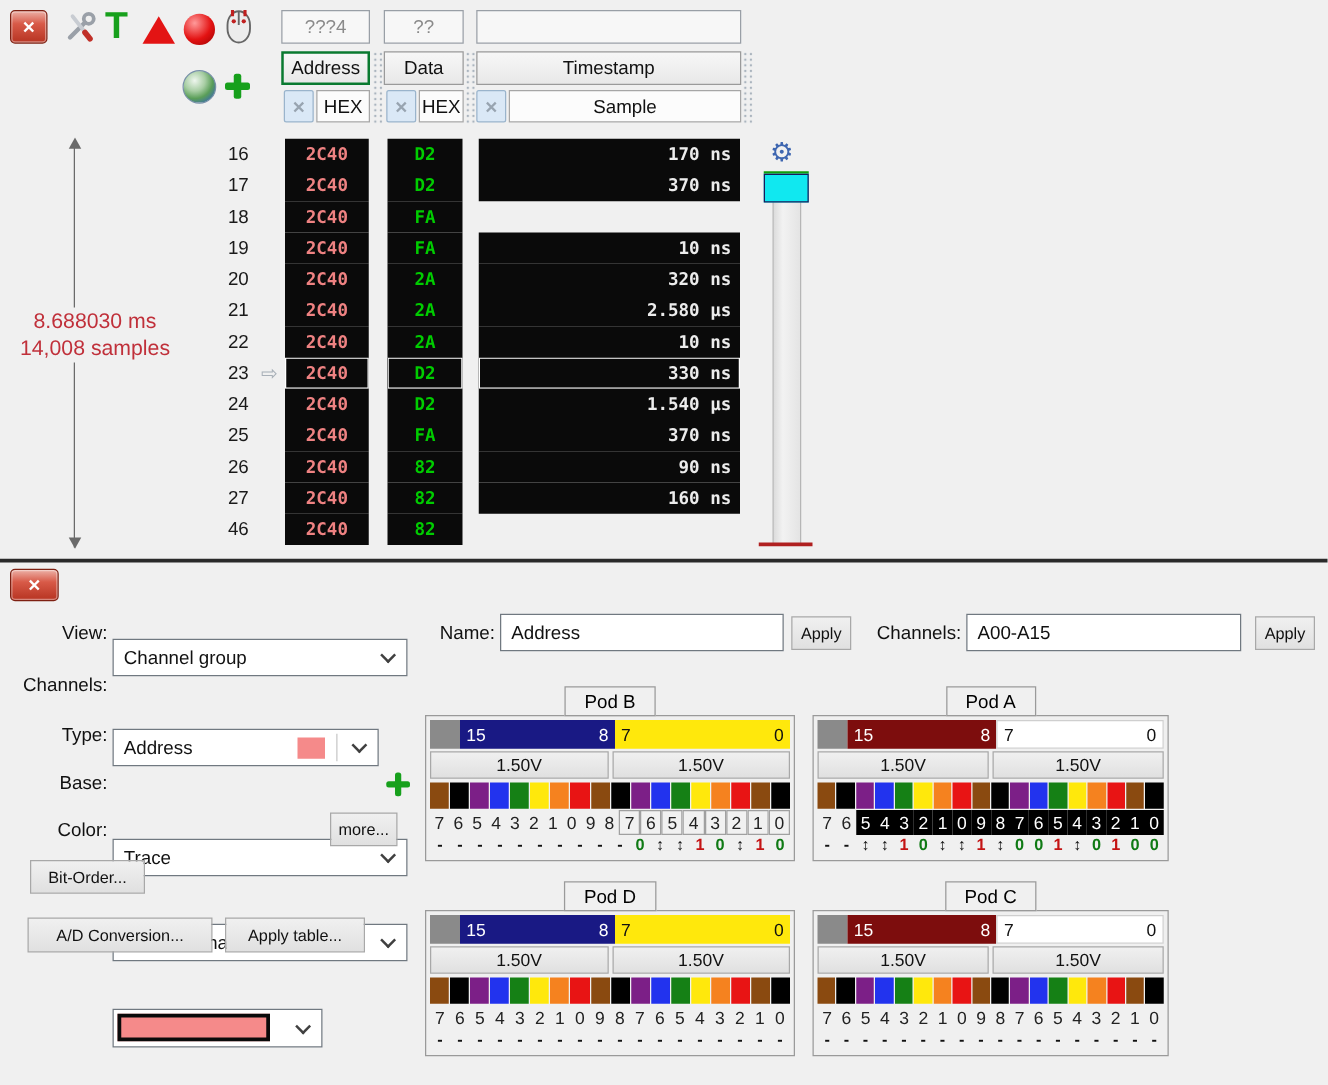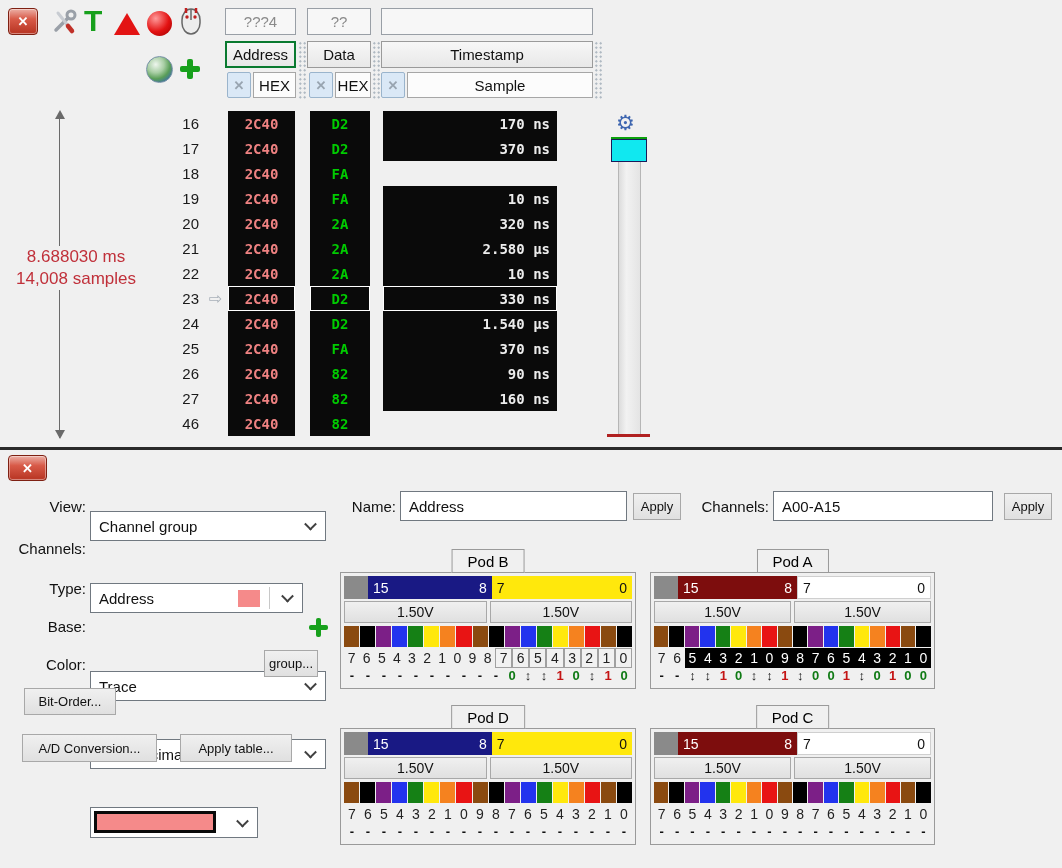--- a/index.html
+++ b/index.html
@@ -24,21 +24,21 @@
   .plusicon::before{content:"";position:absolute;left:35%;top:0;width:30%;height:100%;background:#17a01c;border-radius:2px}
   .plusicon::after{content:"";position:absolute;top:35%;left:0;width:100%;height:30%;background:#17a01c;border-radius:2px}
   
   #trace-rows{position:absolute;left:155px;top:111px}
   .trow{display:flex;height:25px}
   .tnum{width:44px;display:flex;align-items:center;justify-content:flex-end;font-size:15px;color:#1a1a1a;padding-right:4px}
   .tarrow{width:25px;display:flex;align-items:center;justify-content:center;color:#a8b0b8;font-size:16px}
   .tcell{background:#0a0a0a;font-family:"DejaVu Sans Mono",monospace;font-weight:bold;font-size:14px;display:flex;align-items:center;box-sizing:border-box}
   .taddr{width:67px;justify-content:center;color:#ef8282}
   .tdata{width:60px;justify-content:center;color:#00cc00}
-  .tts{width:174px;justify-content:flex-end;padding-right:7px;color:#ececec}
+  .tts{width:209px;justify-content:flex-end;padding-right:7px;color:#ececec}
   .g1{width:15px}.g2{width:13px}
   .sel .tcell{box-shadow:inset 0 0 0 1px #ffffff}
   
   #measure-text{color:#c0303a;font-size:17px;line-height:22px;text-align:center;background:#f0f0f0}
   .tri{width:0;height:0}
   
   #pods-grid{position:absolute;left:340px;top:549px;display:grid;grid-template-columns:296px 285px;column-gap:14px;row-gap:16px}
   .pod{position:relative;padding-top:23px}
   .pod-tab{position:absolute;top:0;left:50%;transform:translateX(-50%);height:24px;padding:0 15px;background:#f0f0f0;border:1px solid #9a9a9a;display:flex;align-items:center;font-size:15px;z-index:2;box-sizing:border-box}
   .pod-body{border:1px solid #9a9a9a;padding:3px;display:flex;flex-direction:column;background:#f0f0f0}
@@ -271,24 +271,24 @@
 <div class="abs combo" style="left:90px;top:610px;width:236px;height:30px">
     <span>Hexadecimal</span>
     <span class="chev"></span>
   </div>
 
 <div class="abs flabel" style="left:28px;top:650px;width:58px;height:28px">Color:</div>
 <div class="abs combo" style="left:90px;top:648px;width:168px;height:31px">
   <span class="abs" style="left:3px;top:3px;width:122px;height:22px;background:#f58a8a;border:3px solid #0a0a0a;box-sizing:border-box"></span>
   <span class="chev"></span>
 </div>
-<div class="abs btn" style="left:264px;top:650px;width:54px;height:27px">group...</div>
+<div class="abs btn" style="left:264px;top:650px;width:54px;height:27px">more...</div>
 
 <div class="abs btn" style="left:24px;top:688px;width:92px;height:27px">Bit-Order...</div>
-<div class="abs btn" style="left:22px;top:734px;width:135px;height:28px">A/D Conversion...</div>
+<div class="abs btn" style="left:22px;top:734px;width:148px;height:28px">A/D Conversion...</div>
 <div class="abs btn" style="left:180px;top:734px;width:112px;height:28px">Apply table...</div>
 
 <div id="pods-grid">
     <div class="pod">
       <div class="pod-tab">Pod B</div>
       <div class="pod-body">
         <div class="pod-bar">
           <div class="seg-gray"></div>
           <div class="seg seg-hi" style="background: rgb(25, 25, 132); color: rgb(255, 255, 255);">
             <div>15</div>

